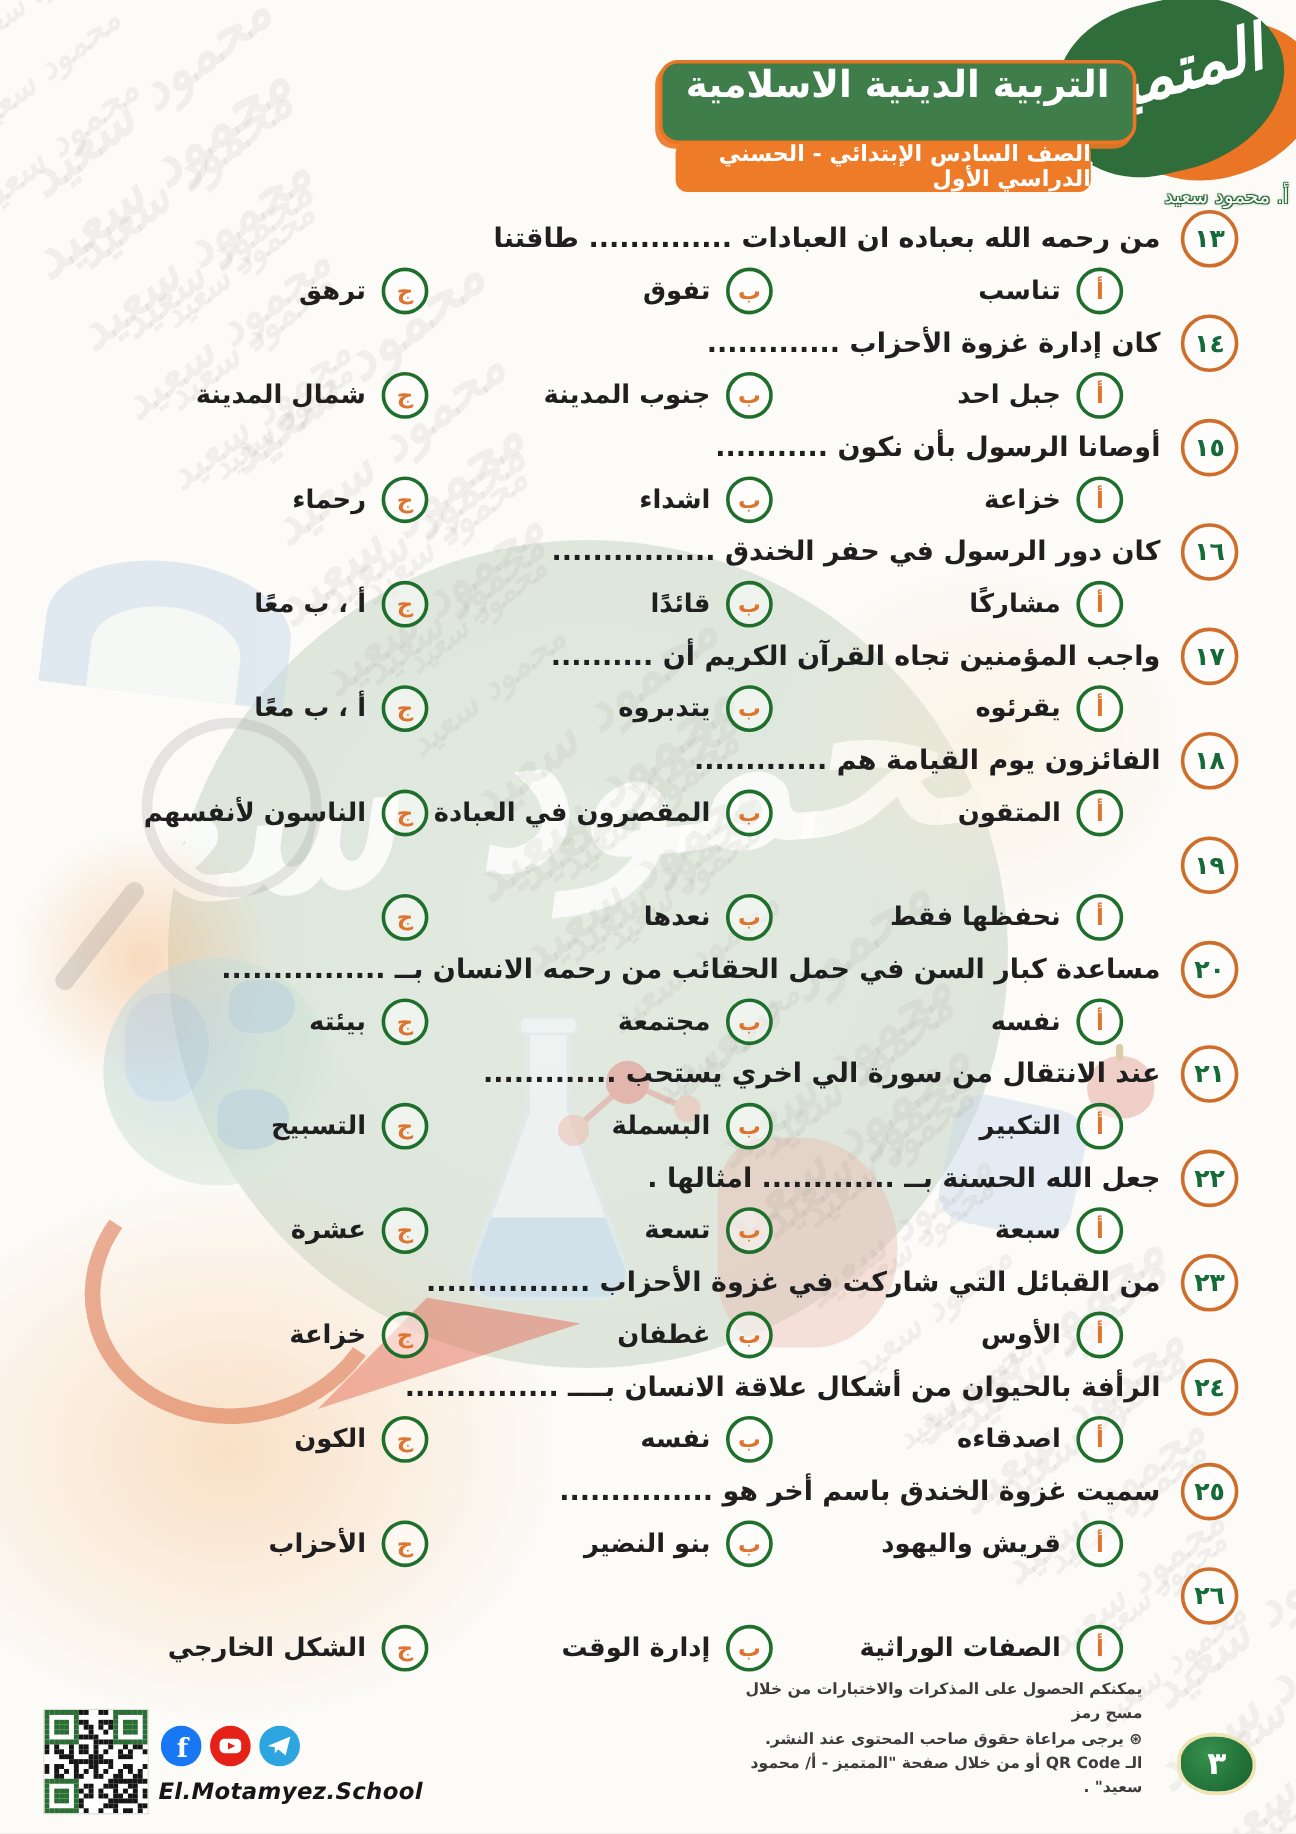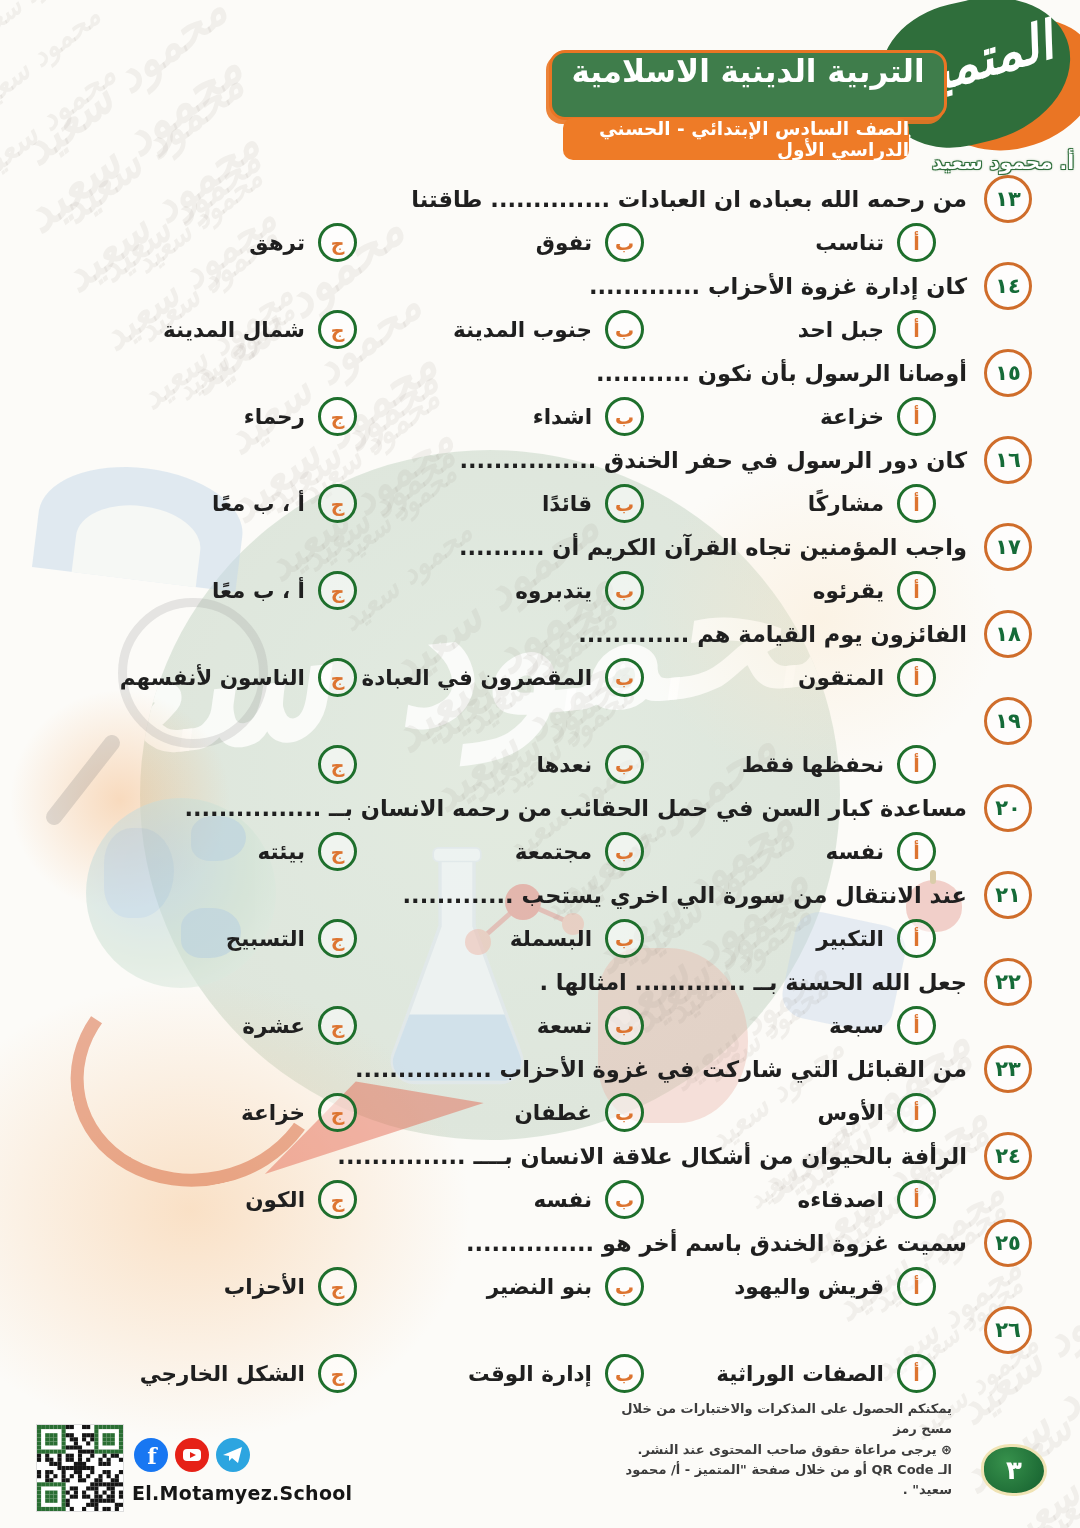--- a/index.html
+++ b/index.html
@@ -53,21 +53,21 @@
          color:#fff;font-size:18.5px;font-weight:bold;}
   .logo{position:absolute;top:0;right:-22px;width:235px;height:172px;z-index:4;}
   .logo-orange{position:absolute;top:20px;right:2px;width:172px;height:128px;background:#ea7524;
          border-radius:50%;transform:rotate(-18deg);}
   .logo-green{position:absolute;top:0px;right:30px;width:190px;height:142px;background:#2f6e3b;
          border-radius:48% 52% 58% 42%;transform:rotate(-13deg);}
   .logo-title{position:absolute;top:30px;right:28px;width:190px;color:#fff;font-size:52px;font-weight:bold;
          font-style:italic;text-align:center;transform:rotate(-16deg);}
   .logo-diamond{position:absolute;bottom:24px;right:196px;width:18px;height:18px;border:3px solid #fff;
          transform:rotate(45deg);background:rgba(47,110,59,.15);}
-  .logo-teacher{position:absolute;bottom:-2px;right:28px;color:#fff;font-size:20px;font-weight:bold;white-space:nowrap;
+  .logo-teacher{position:absolute;bottom:-2px;right:28px;color:#fff;font-size:17px;font-weight:normal;white-space:nowrap;
          text-shadow:1px 1px 0 #2f6e3b,-1px -1px 0 #2f6e3b,1px -1px 0 #2f6e3b,-1px 1px 0 #2f6e3b,0 0 3px #2f6e3b;}
 
   
   .content{position:absolute;top:176px;right:48px;left:20px;z-index:3;}
   .q-head{display:flex;align-items:center;height:46px;}
   .q-badge{flex:0 0 auto;width:42px;height:42px;border:3.5px solid #cf6d2b;border-radius:50%;
          background:rgba(255,255,255,.55);display:flex;align-items:center;justify-content:center;
          color:#156b38;font-weight:bold;font-size:21px;margin-left:17px;}
   .q-text{font-size:22.5px;font-weight:bold;color:#1f1f1f;white-space:nowrap;}
   .q-opts{display:grid;grid-template-columns:292px 287px 1fr;padding-right:96px;height:41px;align-items:center;}
@@ -75,21 +75,21 @@
   .opt-badge{flex:0 0 auto;width:33px;height:33px;border:3px solid #1e6f2c;border-radius:50%;
          background:rgba(255,255,255,.5);display:flex;align-items:center;justify-content:center;
          color:#dd7430;font-weight:bold;font-size:19px;}
   .opt-text{font-size:21.5px;font-weight:bold;color:#1f1f1f;white-space:nowrap;}
 
   
   .footer{position:absolute;left:0;right:0;bottom:0;height:135px;z-index:6;}
   .qr{position:absolute;left:36px;bottom:16px;width:86px;height:86px;background:#fff;border:1px solid #ddd;}
   .social-row{position:absolute;left:134px;bottom:56px;display:flex;gap:7px;direction:ltr;}
   .social-row svg{display:block;}
-  .handle{position:absolute;left:132px;bottom:24px;font-size:19px;font-weight:bold;color:#161616;direction:ltr;letter-spacing:.3px;}
+  .handle{position:absolute;left:132px;bottom:24px;font-size:19px;font-weight:bold;color:#161616;direction:ltr;letter-spacing:.3px;font-style:italic;}
   .note{position:absolute;right:128px;bottom:28px;width:332px;text-align:right;font-size:13px;font-weight:bold;
         color:#3c3c3c;line-height:1.55;}
   .page-badge{position:absolute;right:33px;bottom:32px;width:60px;height:46px;
         background:radial-gradient(circle at 38% 32%,#37914c,#1d6b35 75%);
         border:3px solid #f0e3b4;border-radius:46% 54% 50% 50%;
         display:flex;align-items:center;justify-content:center;color:#fff;font-size:26px;font-weight:bold;}
 </style>
 </head>
 <body>
 

